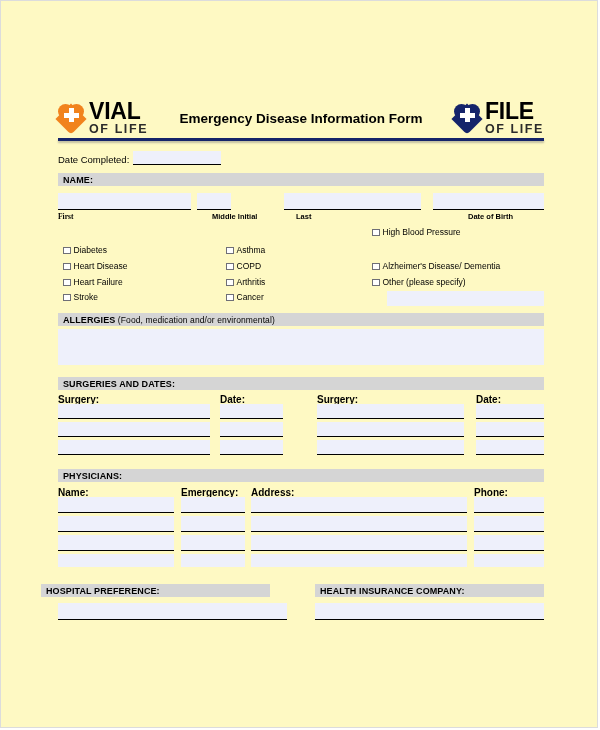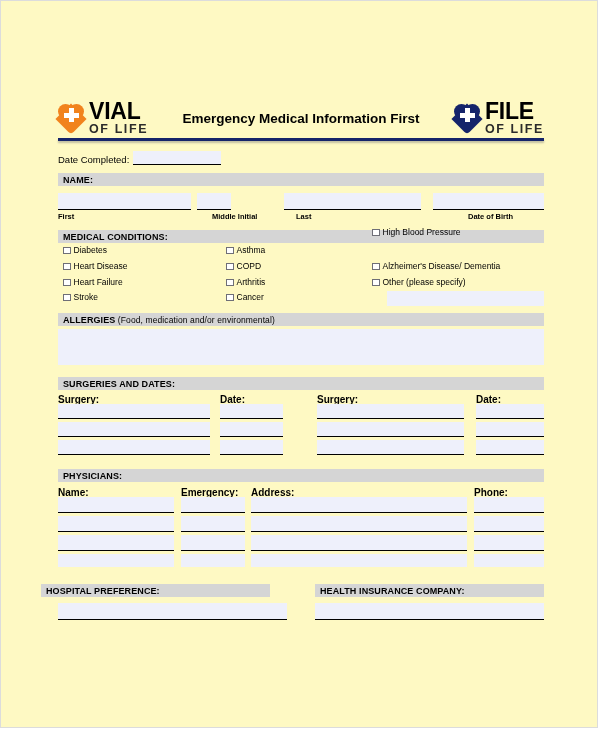--- a/index.html
+++ b/index.html
@@ -226,21 +226,21 @@
         <div class="body"></div>
         <div class="cross-v"></div>
         <div class="cross-h"></div>
       </div>
       <div class="logo-words">
         <span class="logo-main">VIAL</span>
         <span class="logo-sub">OF LIFE</span>
       </div>
     </div>
 
-    <div class="form-title">Emergency Medical Information First</div>
+    <div class="form-title">Emergency Disease Information Form</div>
 
     <div class="logo logo-right">
       <div class="heart navy">
         <div class="lobe l"></div>
         <div class="lobe r"></div>
         <div class="body"></div>
         <div class="cross-v"></div>
         <div class="cross-h"></div>
       </div>
       <div class="logo-words">
@@ -255,34 +255,31 @@
   <div class="date-completed">
     <span class="date-completed-label">Date Completed:</span>
     <div class="date-completed-field"></div>
   </div>
 
   <div class="bar" style="left:57px; top:172px; width:486px;">
     <span class="bar-text">NAME:</span>
   </div>
 
   <div class="fld ruled" style="left:57px;  top:192px; width:133px; height:17px;"></div>
-  <span class="caption" style="left:57px;  top:211px;">First</span>
+  <span class="caption" style="left:57px;  top:211px;font-family:Liberation Serif, serif;">First</span>
 
   <div class="fld ruled" style="left:196px; top:192px; width:34px;  height:17px;"></div>
   <span class="caption" style="left:211px; top:211px;">Middle Initial</span>
 
   <div class="fld ruled" style="left:283px; top:192px; width:137px; height:17px;"></div>
   <span class="caption" style="left:283px; top:211px;margin-left:12px;">Last</span>
 
   <div class="fld ruled" style="left:432px; top:192px; width:111px; height:17px;"></div>
   <span class="caption" style="left:467px; top:211px;">Date of Birth</span>
 
-  <div class="bar" style="left:57px; top:229px; width:486px;">
-    <span class="bar-text">MEDICAL CONDITIONS:</span>
-  </div>
 
   <div class="cbrow" style="left:62px; top:245px;">
     <span class="cbox"></span>
     <span class="cblabel">Diabetes</span>
   </div>
   <div class="cbrow" style="left:62px; top:261px;">
     <span class="cbox"></span>
     <span class="cblabel">Heart Disease</span>
   </div>
   <div class="cbrow" style="left:62px; top:277px;">

